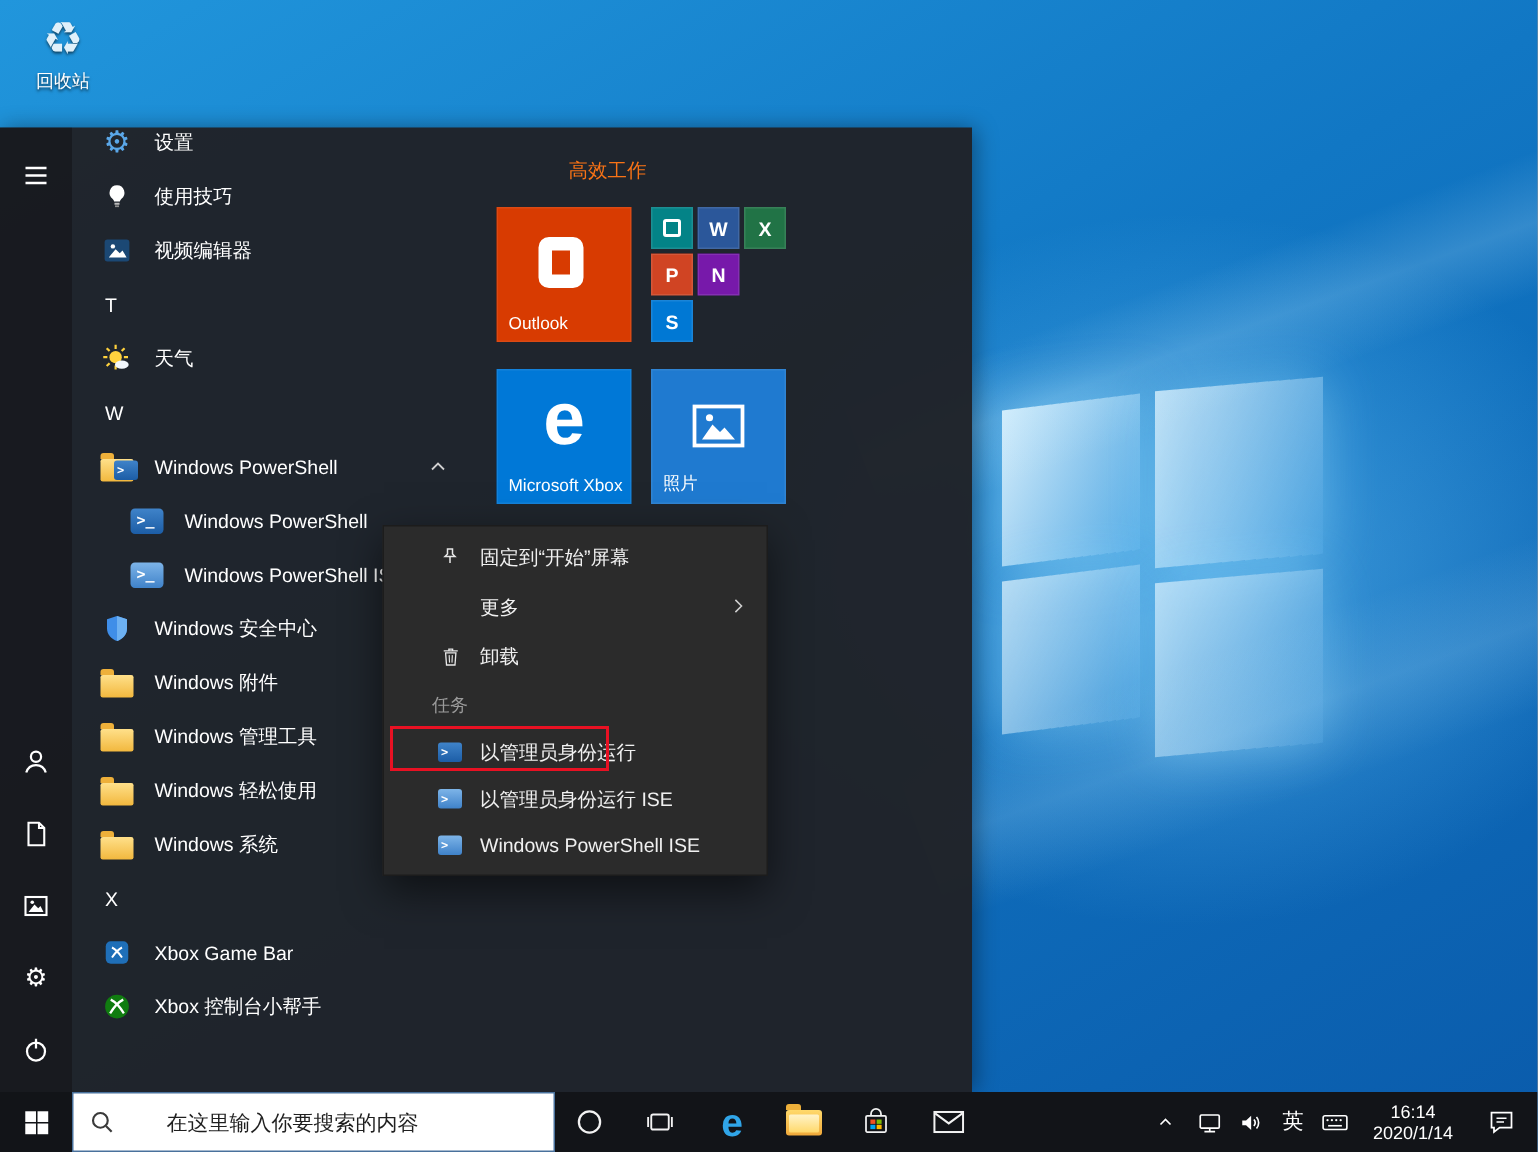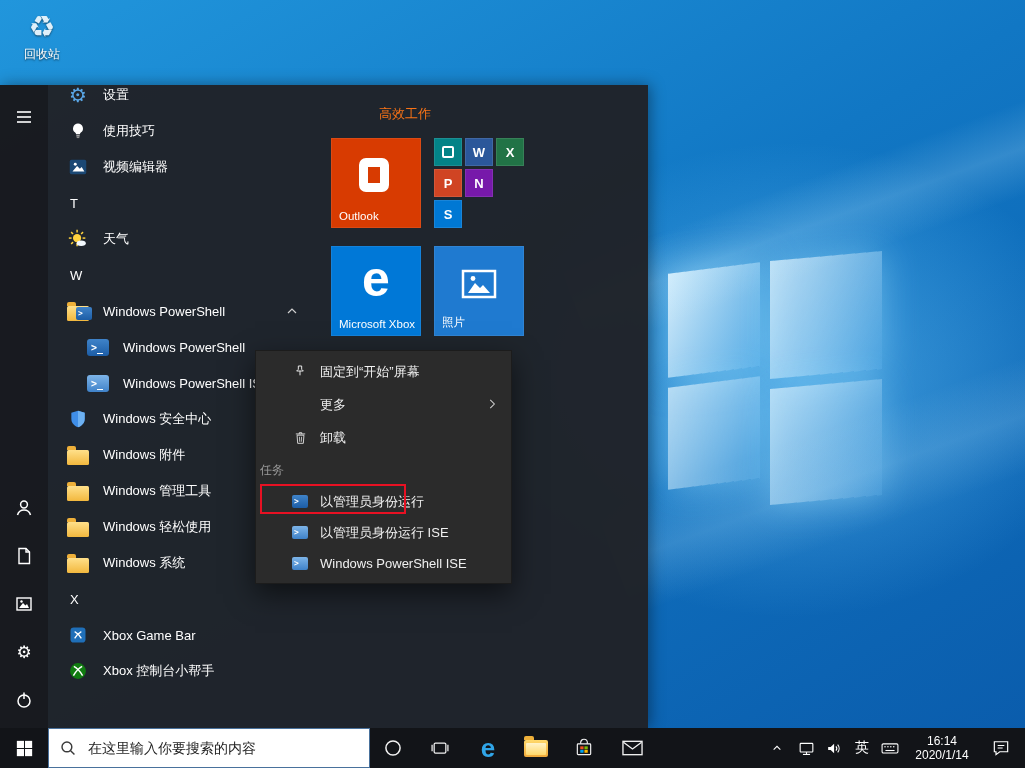--- a/index.html
+++ b/index.html
@@ -72,30 +72,30 @@
   .edge-e{position:absolute;left:0;top:2px;width:100%;text-align:center;font-size:50px;font-weight:bold;line-height:62px;}
   .t-photos{left:129px;top:161px;}
   .photos-ic{position:absolute;left:27px;top:22px;}
 
   
   .ctx{position:absolute;left:255px;top:350px;width:257px;background:#2b2b2b;z-index:10;
     padding:4px 0;box-shadow:0 10px 26px rgba(0,0,0,.55);border:1px solid #1c1c1c;}
   .cm-item{height:33px;display:flex;align-items:center;padding-left:34px;color:#f0f0f0;font-size:13px;position:relative;cursor:default;}
   .cm-item.small{height:31px;}
   .cm-ic{width:20px;height:20px;display:flex;align-items:center;justify-content:center;margin-right:10px;flex:0 0 20px;}
-  .cm-sec{height:32px;display:flex;align-items:center;padding-left:4px;color:#9a9a9a;font-size:12px;}
+  .cm-sec{height:32px;display:flex;align-items:center;padding-left:32px;color:#9a9a9a;font-size:12px;}
   .cm-chev{position:absolute;right:12px;top:9px;}
   .red-box{position:absolute;left:4px;top:133px;width:146px;height:30px;border:2px solid #e81123;pointer-events:none;}
 
   
   .taskbar{position:absolute;left:0;top:728px;width:1025px;height:40px;background:#121418;z-index:20;}
   .tb-btn{position:absolute;top:0;height:40px;display:flex;align-items:center;justify-content:center;}
   .start-btn{left:0;width:48px;}
   .searchbox{position:absolute;left:48px;top:0;width:322px;height:40px;background:#fff;
-    border:1px solid #49719c;display:flex;align-items:center;padding-left:10px;}
+    border:1px solid #49719c;display:flex;align-items:center;padding-left:10px;justify-content:space-between;}
   .searchbox input{border:none;outline:none;font-size:14px;width:260px;margin-left:8px;color:#111;
     font-family:"Liberation Sans","DejaVu Sans",sans-serif;background:transparent;}
   .searchbox input::placeholder{color:#1f1f1f;opacity:1;}
   .edge-tb{font-size:26px;font-weight:bold;color:#30a5e8;line-height:26px;}
   .tb-folder{width:24px;height:17px;background:linear-gradient(#ffd96b,#f0a93a);border-radius:2px;position:relative;}
   .tb-folder:before{content:"";position:absolute;top:-4px;left:0;width:10px;height:4px;background:#eeb03a;border-radius:2px 2px 0 0;}
   .tb-folder:after{content:"";position:absolute;left:2px;top:3px;right:2px;bottom:2px;background:linear-gradient(#fff3c9,#ffd96b);border-radius:1px;}
   .tray-item{position:absolute;top:0;height:40px;display:flex;align-items:center;justify-content:center;color:#fff;}
   .ime{font-size:14px;}
   .clock{flex-direction:column;font-size:12px;line-height:14px;text-align:center;}

